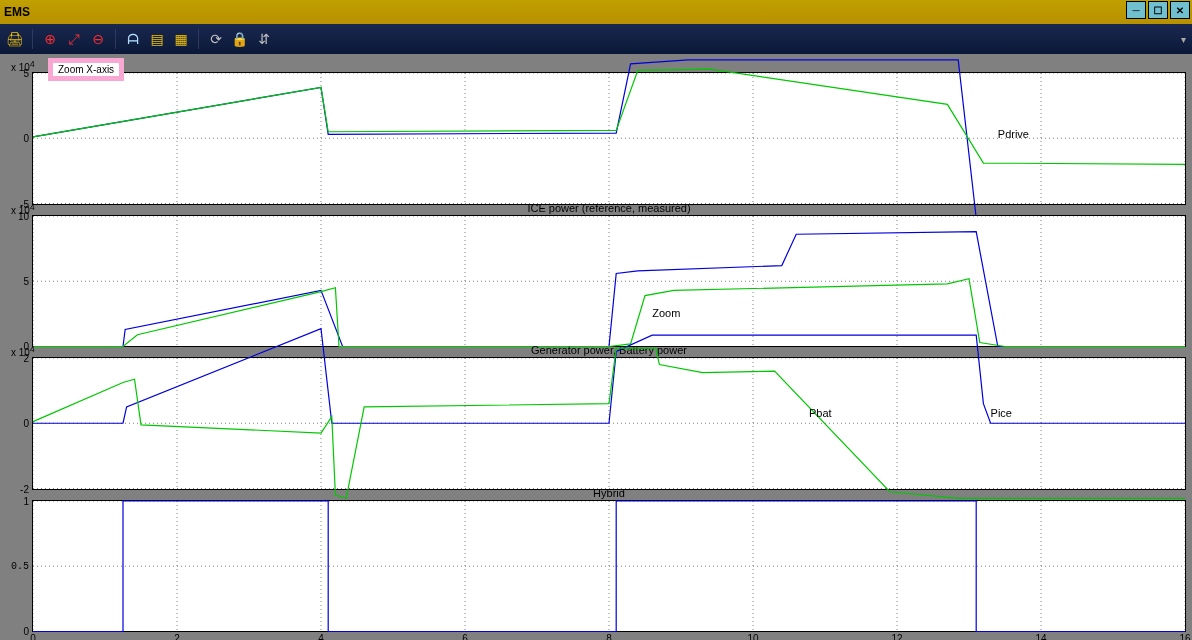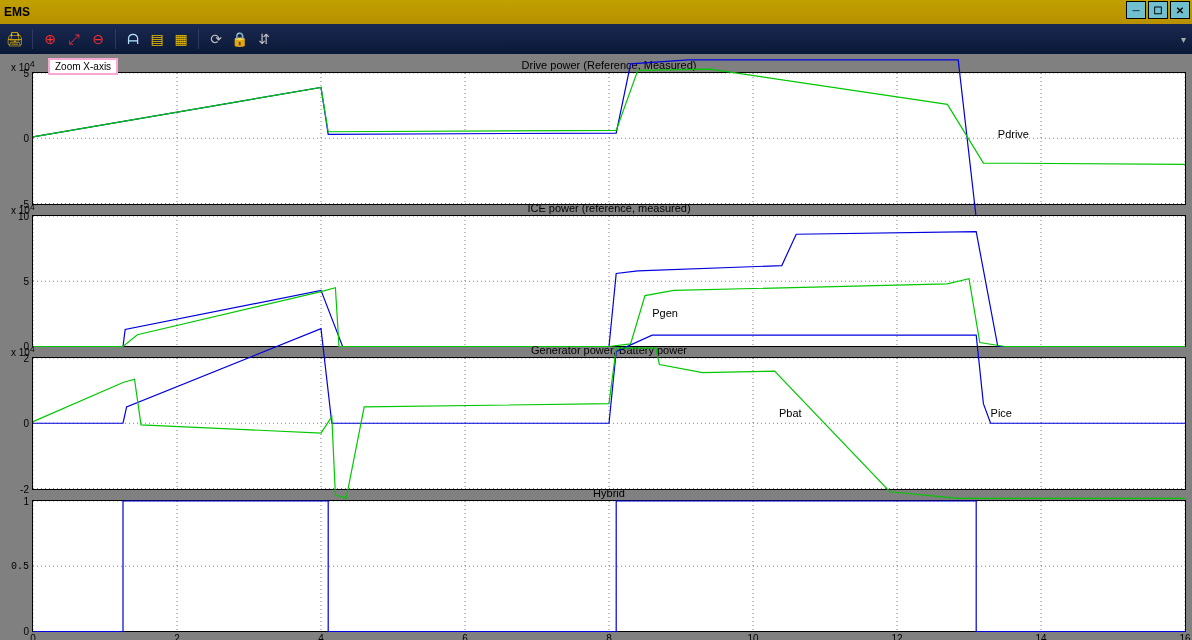--- a/index.html
+++ b/index.html
@@ -130,21 +130,21 @@
     overflow: visible;
   }
   .grid line { stroke: #000; stroke-dasharray: 1 3; stroke-width: 0.5; }
   .series-blue { stroke: #0000dd; stroke-width: 1.2; fill: none; }
   .series-green { stroke: #00c800; stroke-width: 1.2; fill: none; }
   .tooltip-btn {
     position: absolute;
     left: 48px;
     top: 4px;
     background: #fff;
-    border: 2px solid #f9a8d4;
+    border: 5px solid #f9a8d4;
     padding: 1px 5px;
     font-size: 10px;
     z-index: 5;
   }
 </style>
 </head>
 <body>
 
 <div class="titlebar">
   <span class="titlebar-text">EMS</span>
@@ -169,21 +169,20 @@
   <div class="tool-icon" style="color:#c0c0c0;">⟳</div>
   <div class="tool-icon" style="color:#c0c0c0;">🔒</div>
   <div class="tool-icon" style="color:#c0c0c0;">⇵</div>
   <div class="toolbar-collapse">▾</div>
 </div>
 
 <div class="plot-area">
   <div class="tooltip-btn">Zoom X-axis</div>
 
 <div class="axes" style="left: 32px; top: 18px; width: 1152px; height: 130.5px;">
-      <div class="chart-title">Drive power (Reference, Measured)</div>
       <div class="y-exp">x 10<sup>4</sup></div>
       <svg class="plot-svg" viewBox="0 0 1152 130.5" preserveAspectRatio="none">
         <g class="grid">
           <line x1="0" x2="0" y1="0" y2="130.5"></line>
           <line x1="144" x2="144" y1="0" y2="130.5"></line>
           <line x1="288" x2="288" y1="0" y2="130.5"></line>
           <line x1="432" x2="432" y1="0" y2="130.5"></line>
           <line x1="576" x2="576" y1="0" y2="130.5"></line>
           <line x1="720" x2="720" y1="0" y2="130.5"></line>
           <line x1="864" x2="864" y1="0" y2="130.5"></line>
@@ -218,21 +217,21 @@
           <line x1="0" x2="1152" y1="130.5" y2="130.5"></line>
           <line x1="0" x2="1152" y1="65.25" y2="65.25"></line>
           <line x1="0" x2="1152" y1="0" y2="0"></line>
         </g>
         <polyline points="0,130.5 90,130.5 92.16,113.535 288,74.385 309.59999999999997,130.5 576,130.5 583.1999999999999,57.42000000000001 604.8000000000001,54.81 748.8000000000001,49.59 763.1999999999999,18.270000000000003 943.1999999999999,15.659999999999984 964.8000000000001,130.5 1152,130.5" class="series-blue"></polyline>
         <polyline points="0,130.5 90,130.5 104.39999999999999,118.75500000000001 288,75.69 302.40000000000003,71.775 306,130.5 576,130.5 597.6,127.89 612,79.605 640.8000000000001,74.385 914.4,67.86 936,62.64 946.8000000000001,126.585 972,130.5 1152,130.5" class="series-green"></polyline>
       </svg>
       <div class="tick-label-y" style="top: 130.5px;">0</div>
       <div class="tick-label-y" style="top: 65.25px;">5</div>
       <div class="tick-label-y" style="top: 0px;">10</div>
-      <div class="ann" style="left: 619.2px; top: 91.875px;">Pgen</div>
+      <div class="ann" style="left: 619.2px; top: 91.875px;">Zoom</div>
     </div>
     <div class="axes" style="left: 32px; top: 303px; width: 1152px; height: 130.5px;">
       <div class="chart-title">Generator power, Battery power</div>
       <div class="y-exp">x 10<sup>4</sup></div>
       <svg class="plot-svg" viewBox="0 0 1152 130.5" preserveAspectRatio="none">
         <g class="grid">
           <line x1="0" x2="0" y1="0" y2="130.5"></line>
           <line x1="144" x2="144" y1="0" y2="130.5"></line>
           <line x1="288" x2="288" y1="0" y2="130.5"></line>
           <line x1="432" x2="432" y1="0" y2="130.5"></line>
@@ -244,21 +243,21 @@
           <line x1="0" x2="1152" y1="130.5" y2="130.5"></line>
           <line x1="0" x2="1152" y1="65.25" y2="65.25"></line>
           <line x1="0" x2="1152" y1="0" y2="0"></line>
         </g>
         <polyline points="0,65.25 90,65.25 93.60000000000001,48.9375 288,-29.36250000000001 298.8,65.25 576,65.25 583.1999999999999,-6.525000000000006 619.1999999999999,-22.837500000000006 943.1999999999999,-22.837500000000006 950.4,45.675 957.6,65.25 1152,65.25" class="series-blue"></polyline>
         <polyline points="0,63.618750000000006 90,24.46875 101.52,21.206249999999997 108,66.88125 288,75.0375 298.8,58.724999999999994 302.40000000000003,137.025 313.2,140.2875 331.2,48.9375 576,45.675 583.1999999999999,-9.787499999999994 622.8000000000001,-9.787499999999994 626.4,6.525000000000006 669.6,14.681250000000006 741.6,13.049999999999997 856.8000000000001,133.7625 925.1999999999999,140.2875 1152,140.2875" class="series-green"></polyline>
       </svg>
       <div class="tick-label-y" style="top: 130.5px;">-2</div>
       <div class="tick-label-y" style="top: 65.25px;">0</div>
       <div class="tick-label-y" style="top: 0px;">2</div>
-      <div class="ann" style="left: 746px; top: 49.4625px;">Pbat</div>
+      <div class="ann" style="left: 776px; top: 49.4625px;">Pbat</div>
       <div class="ann" style="left: 957.6px; top: 49.4625px;">Pice</div>
     </div>
     <div class="axes" style="left: 32px; top: 445.5px; width: 1152px; height: 130.5px;">
       <div class="chart-title">Hybrid</div>
       <svg class="plot-svg" viewBox="0 0 1152 130.5" preserveAspectRatio="none">
         <g class="grid">
           <line x1="0" x2="0" y1="0" y2="130.5"></line>
           <line x1="144" x2="144" y1="0" y2="130.5"></line>
           <line x1="288" x2="288" y1="0" y2="130.5"></line>
           <line x1="432" x2="432" y1="0" y2="130.5"></line>

